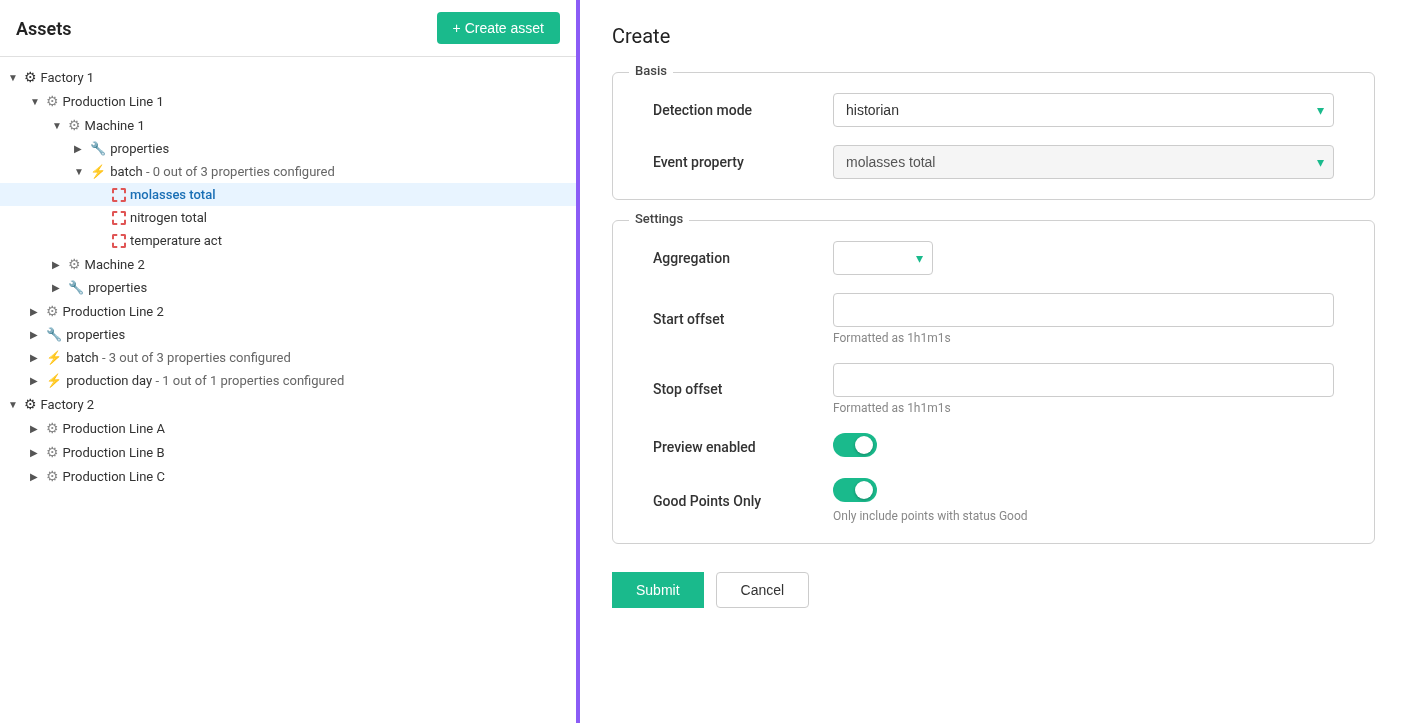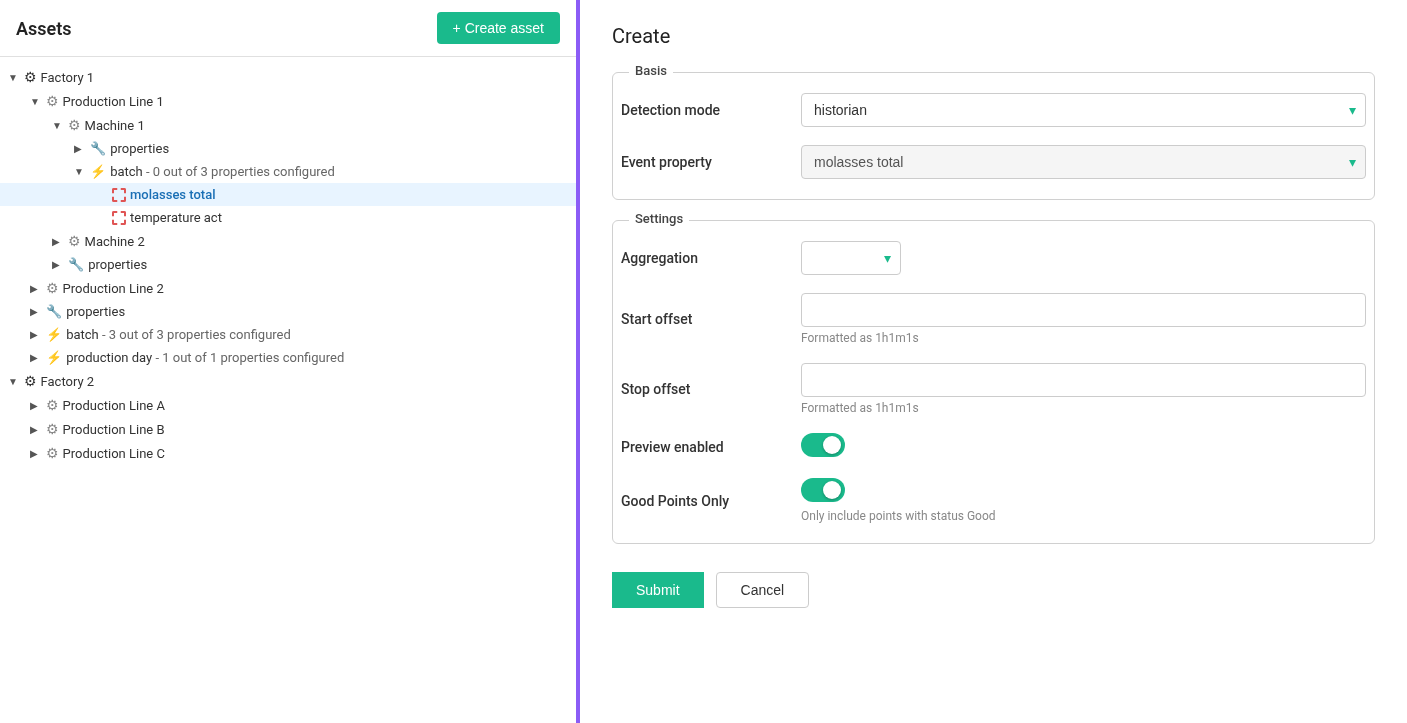--- a/index.html
+++ b/index.html
@@ -79,21 +79,21 @@
     .right-panel-title {
       font-size: 20px;
       font-weight: 400;
       color: #222;
       margin-bottom: 24px;
     }
 
     .section {
       border: 1px solid #d0d0d0;
       border-radius: 6px;
-      padding: 20px 8px;
+      padding: 20px 40px;
       margin-bottom: 20px;
       position: relative;
     }
     .section-legend {
       position: absolute;
       top: -10px;
       left: 16px;
       background: #fff;
       padding: 0 6px;
       font-size: 13px;
@@ -280,20 +280,25 @@
       </div>
       <div class="tree-item" style="padding-left: 74px;">
         <span style="width:16px;display:inline-block;font-size:10px;color:#555;">▼</span>
         <span style="font-size:13px;margin-right:4px;color:#f0a000;">⚡</span>
         <span class="label">batch<span class="sub"> - 0 out of 3 properties configured</span></span>
       </div>
       <div class="tree-item selected" style="padding-left: 96px;">
         <span style="width:16px;display:inline-block;"></span>
         <span class="dashed-icon"></span>
         <span class="label">molasses total</span>
+      </div>
+      <div class="tree-item" style="padding-left: 96px;">
+        <span style="width:16px;display:inline-block;"></span>
+        <span class="dashed-icon"></span>
+        <span class="label">nitrogen total</span>
       </div>
       <div class="tree-item" style="padding-left: 96px;">
         <span style="width:16px;display:inline-block;"></span>
         <span class="dashed-icon"></span>
         <span class="label">temperature act</span>
       </div>
       <div class="tree-item" style="padding-left: 52px;">
         <span style="width:16px;display:inline-block;font-size:10px;color:#555;">▶</span>
         <span style="font-size:14px;margin-right:4px;color:#888;">⚙</span>
         <span class="label">Machine 2</span>

